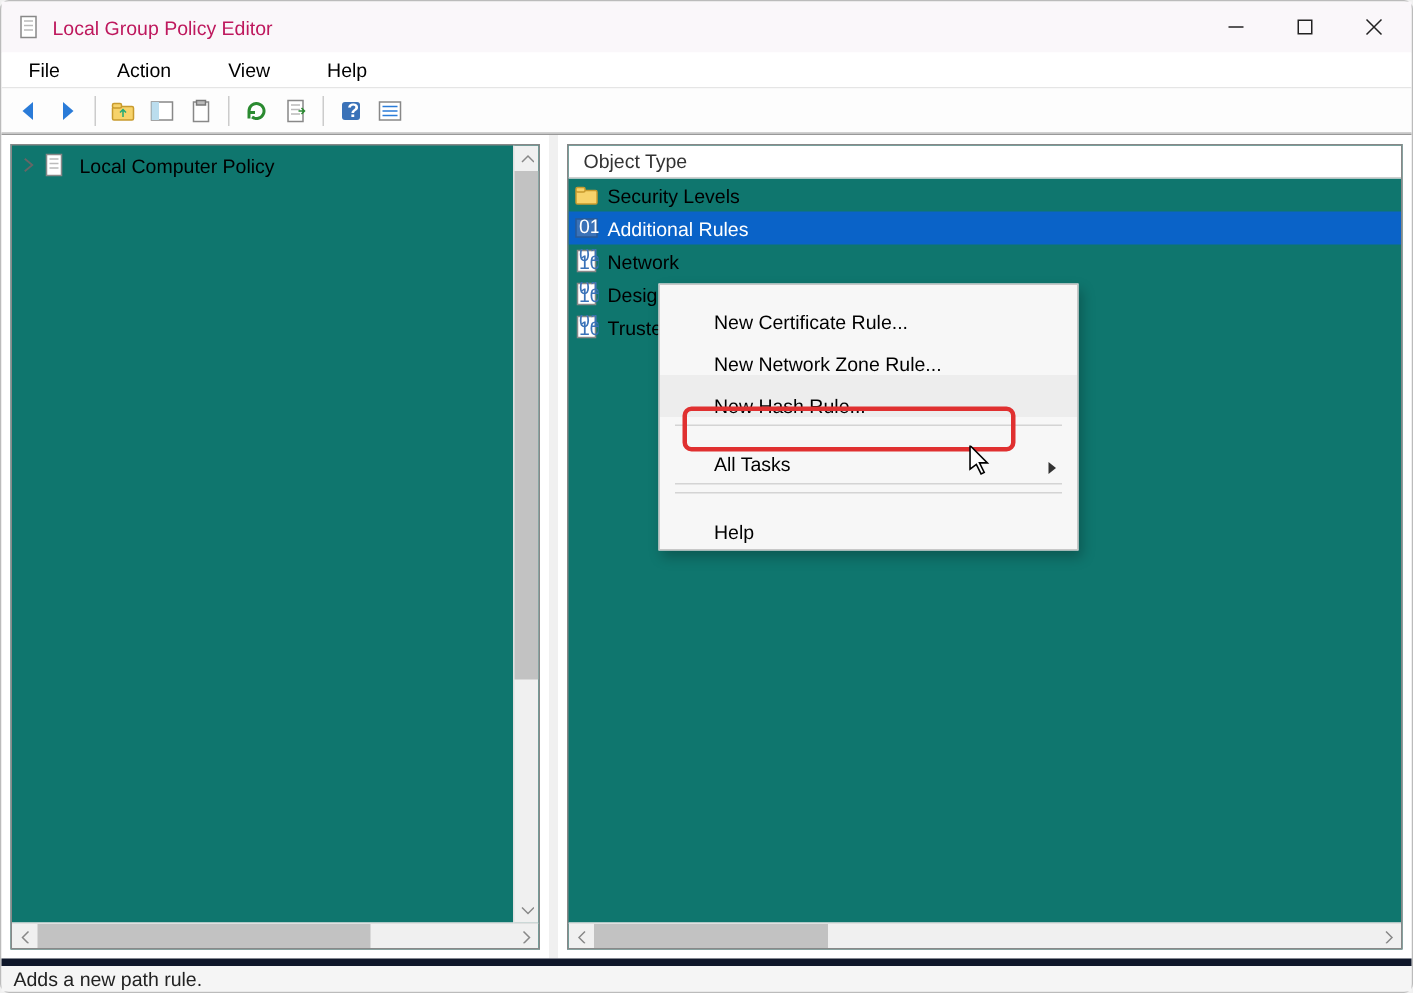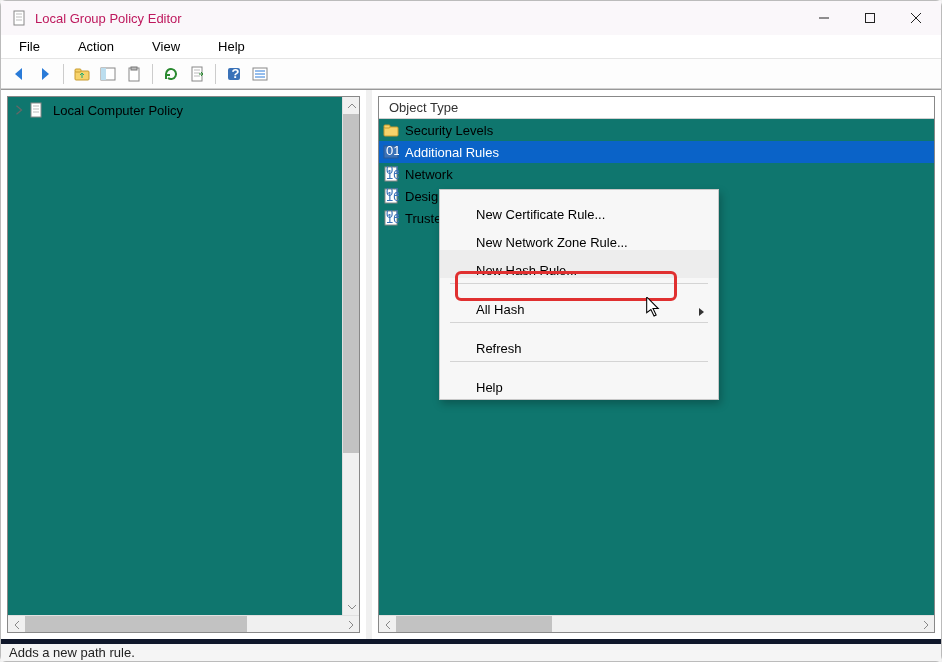--- a/index.html
+++ b/index.html
@@ -394,31 +394,28 @@
         <span>New Certificate Rule...</span>
       </div>
       <div class="ctx-item">
         <span>New Network Zone Rule...</span>
       </div>
       <div class="ctx-item hot">
         <span>New Hash Rule...</span>
       </div>
       <div class="ctx-sep"></div>
       <div class="ctx-item">
-        <span>All Hash</span>
+        <span>All Tasks</span>
         <span class="sub-arrow">
           <svg width="8" height="10" viewBox="0 0 8 10">
             <path d="M1 1l5 4-5 4" fill="#333"></path>
           </svg>
         </span>
       </div>
       <div class="ctx-sep"></div>
-      <div class="ctx-item">
-        <span>Refresh</span>
-      </div>
       <div class="ctx-sep"></div>
       <div class="ctx-item">
         <span>Help</span>
       </div>
     </div>
 
   <div class="red-box" style="left:454px; top:270px; width:222px; height:30px;"></div>
 
   <svg class="cursor-ptr" viewBox="0 0 12 19" style="left:644px; top:296px;">
       <use href="#i-cursor"></use>

